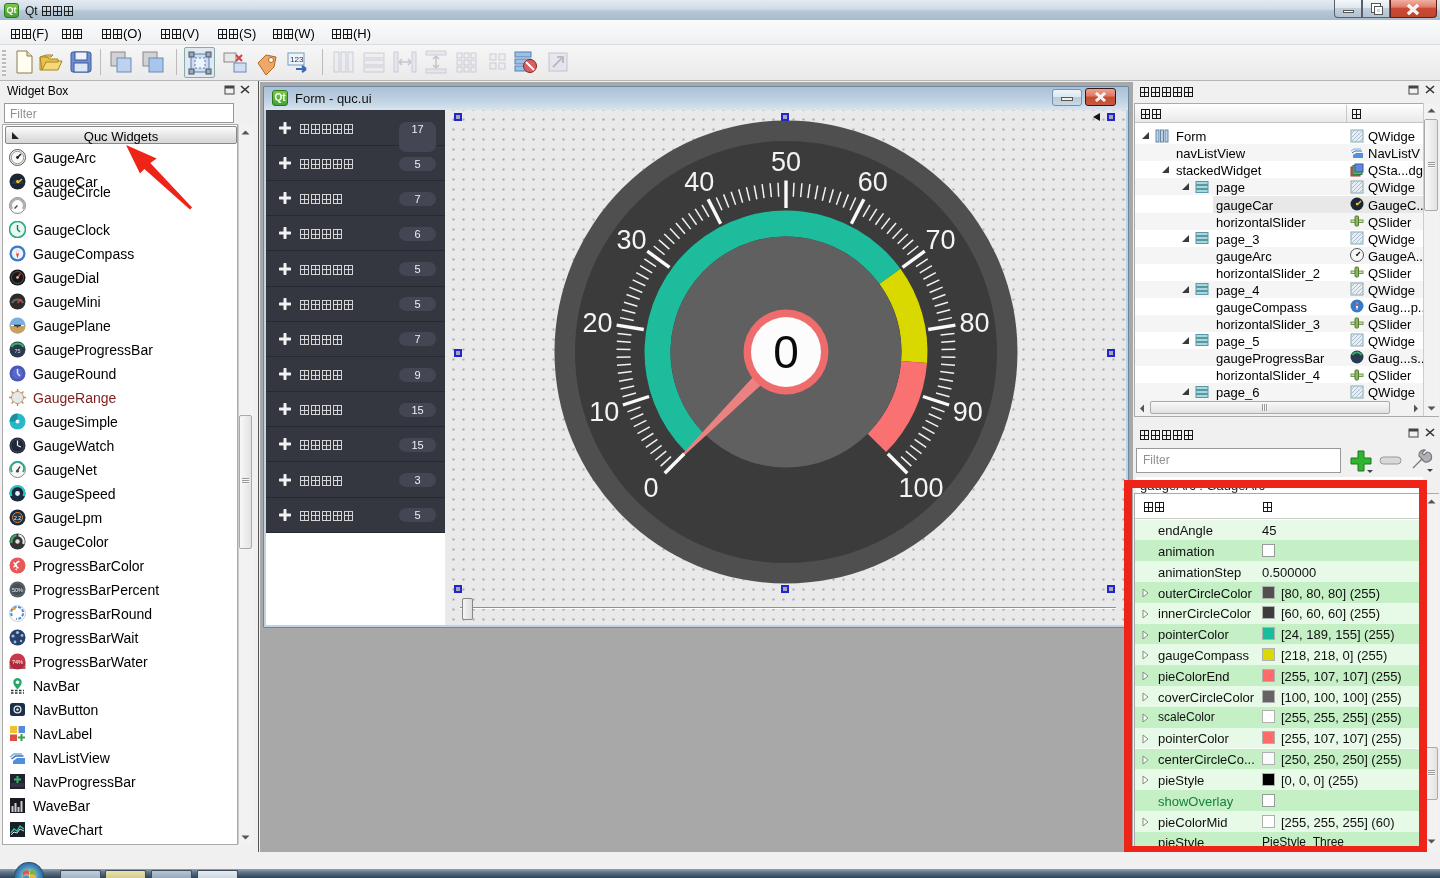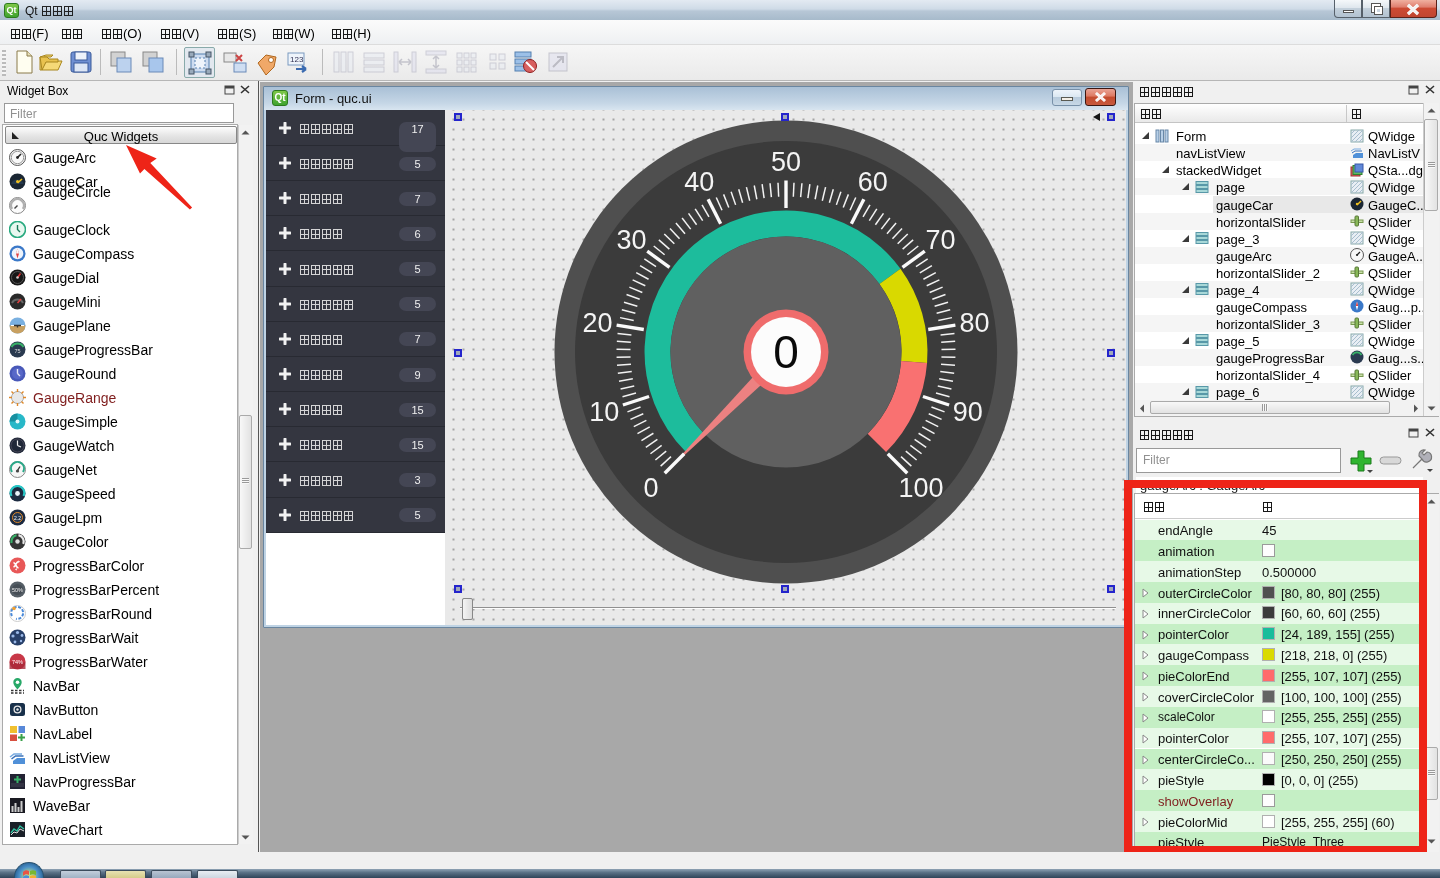--- a/index.html
+++ b/index.html
@@ -883,21 +883,21 @@
 <div class="abs" style="left:1262px;top:752.0px;width:13px;height:13px;background:#fafafa;border:1px solid #b0b0b0"></div>
 <div class="abs" style="left:1281px;top:752.0px;font-size:13px;color:#101010;white-space:nowrap">[250, 250, 250] (255)</div>
 <div class="abs" style="left:1135px;top:769.3px;width:288px;height:20.8px;background:#e7f9e7"></div>
 <svg class="abs" style="left:1142px;top:775.3px" width="8" height="10">
     <path d="M1 1l5 4l-5 4z" fill="#fff" stroke="#888"></path>
   </svg>
 <div class="abs" style="left:1158px;top:772.8px;font-size:13px;color:#101010">pieStyle</div>
 <div class="abs" style="left:1262px;top:772.8px;width:13px;height:13px;background:#000000;border:1px solid #b0b0b0"></div>
 <div class="abs" style="left:1281px;top:772.8px;font-size:13px;color:#101010;white-space:nowrap">[0, 0, 0] (255)</div>
 <div class="abs" style="left:1135px;top:790.2px;width:288px;height:20.8px;background:#c5efc5"></div>
-<div class="abs" style="left:1158px;top:793.7px;font-size:13px;color:#7f1d1d">showOverlay</div>
+<div class="abs" style="left:1158px;top:793.7px;font-size:13px;color:#15803d">showOverlay</div>
 <div class="abs" style="left:1262px;top:793.7px;width:13px;height:13px;background:#fdfdfd;border:1px solid #9a9a9a"></div>
 <div class="abs" style="left:1135px;top:811.0px;width:288px;height:20.8px;background:#e7f9e7"></div>
 <svg class="abs" style="left:1142px;top:817.0px" width="8" height="10">
     <path d="M1 1l5 4l-5 4z" fill="#fff" stroke="#888"></path>
   </svg>
 <div class="abs" style="left:1158px;top:814.5px;font-size:13px;color:#101010">pieColorMid</div>
 <div class="abs" style="left:1262px;top:814.5px;width:13px;height:13px;background:#ffffff;border:1px solid #b0b0b0"></div>
 <div class="abs" style="left:1281px;top:814.5px;font-size:13px;color:#101010;white-space:nowrap">[255, 255, 255] (60)</div>
 <div class="abs" style="left:1135px;top:831.8px;width:288px;height:20.8px;background:#c5efc5"></div>
 <div class="abs" style="left:1158px;top:835.3px;font-size:13px;color:#101010">pieStyle</div>

